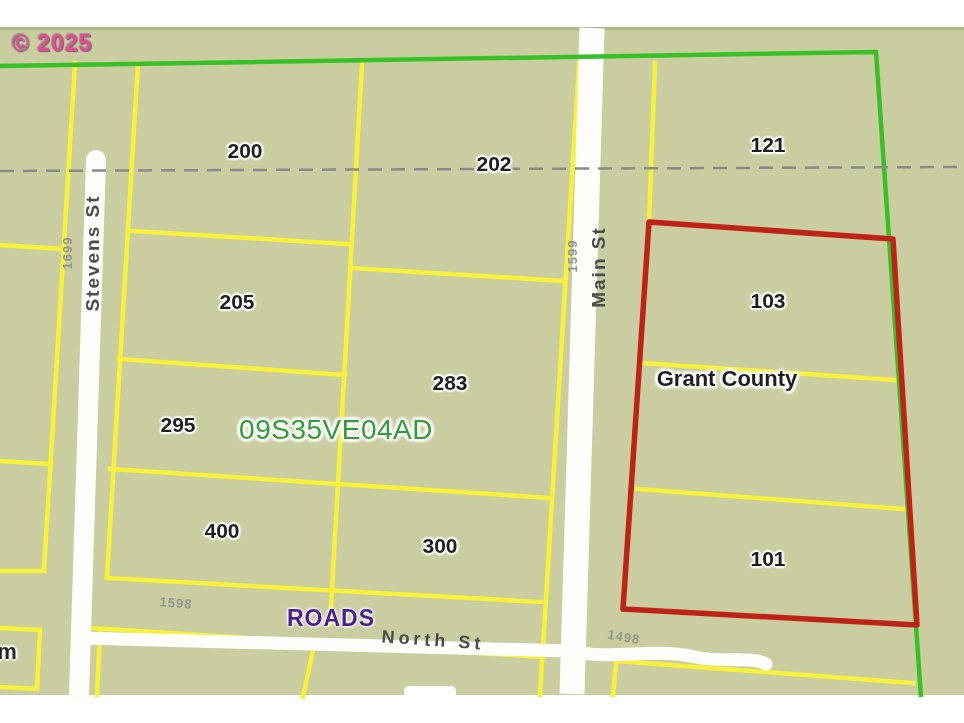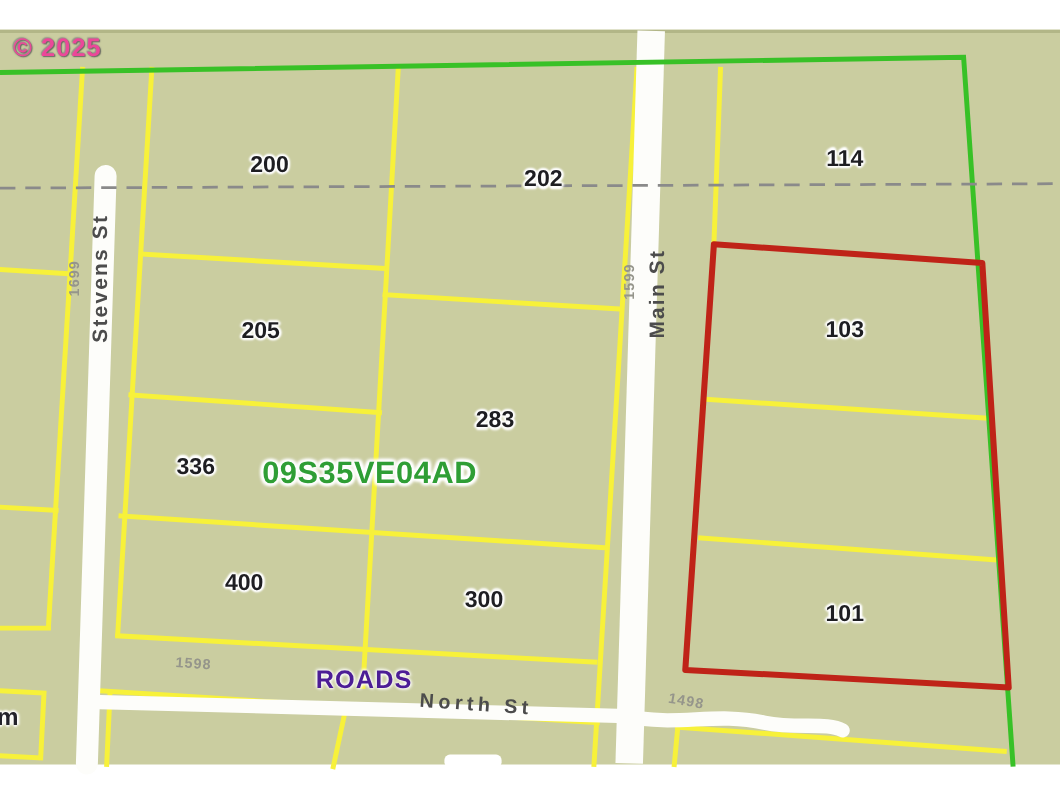--- a/index.html
+++ b/index.html
@@ -23,21 +23,21 @@
       -2px 0 2px #fff, 2px 0 2px #fff, 0 -2px 2px #fff, 0 2px 2px #fff,
       -1px -1px 2px #fff, 1px 1px 2px #fff, 1px -1px 2px #fff, -1px 1px 2px #fff;
   }
   .county{
     font-size:22px;font-weight:bold;color:#1e1e22;
     text-shadow:
       -2px 0 3px #fff, 2px 0 3px #fff, 0 -2px 3px #fff, 0 2px 3px #fff,
       -2px -2px 3px #fff, 2px 2px 3px #fff, 2px -2px 3px #fff, -2px 2px 3px #fff;
   }
   .plat-id{
-    font-size:28px;font-weight:bold;color:#2f9e35;letter-spacing:.5px;
+    font-size:28px;font-weight:normal;color:#2f9e35;letter-spacing:.5px;
     text-shadow:
       -2px 0 3px #fff, 2px 0 3px #fff, 0 -2px 3px #fff, 0 2px 3px #fff,
       -2px -2px 3px #fff, 2px 2px 3px #fff, 2px -2px 3px #fff, -2px 2px 3px #fff;
   }
   .street{
     font-size:19px;font-weight:bold;color:#4c4c4c;letter-spacing:2px;
   }
   .street.vert{transform:translate(-50%,-50%) rotate(-90deg);}
   .roads-layer{
     font-size:23px;font-weight:bold;color:#4c1d95;letter-spacing:1px;
@@ -106,29 +106,30 @@
 
     <line x1="0" y1="171" x2="964" y2="167" stroke="#8a8a8a" stroke-width="2.5" stroke-dasharray="14 9"></line>
 
     <polygon points="649,222 893,239 917,625 623,609" fill="none" stroke="#bf2318" stroke-width="5.5" stroke-linejoin="round"></polygon>
 
     <rect x="404" y="686" width="52" height="12" rx="5" fill="#ffffff"></rect>
   </svg>
 
   <div class="lbl parcel-num" style="left:245px;top:150px;">200</div>
   <div class="lbl parcel-num" style="left:458px;top:163px;margin-left:36px;">202</div>
-  <div class="lbl parcel-num" style="left:768px;top:144px;">114</div>
+  <div class="lbl parcel-num" style="left:768px;top:144px;">121</div>
   <div class="lbl parcel-num" style="left:237px;top:301px;">205</div>
   <div class="lbl parcel-num" style="left:450px;top:382px;">283</div>
   <div class="lbl parcel-num" style="left:768px;top:300px;">103</div>
-  <div class="lbl parcel-num" style="left:178px;top:424px;">336</div>
+  <div class="lbl parcel-num" style="left:178px;top:424px;">295</div>
   <div class="lbl parcel-num" style="left:222px;top:530px;">400</div>
   <div class="lbl parcel-num" style="left:440px;top:545px;">300</div>
   <div class="lbl parcel-num" style="left:768px;top:558px;">101</div>
 
+  <div class="lbl county" style="left:727px;top:379px;">Grant County</div>
   <div class="lbl plat-id" style="left:336px;top:430px;">09S35VE04AD</div>
 
   <div class="lbl street vert" style="left:92px;top:253px;">Stevens St</div>
   <div class="lbl street vert" style="left:598px;top:267px;">Main St</div>
   <div class="lbl street" style="left:433px;top:640px;letter-spacing:4px;font-size:18px;transform:translate(-50%,-50%) rotate(4deg);">North St</div>
   <div class="lbl roads-layer" style="left:331px;top:618px;">ROADS</div>
 
   <div class="lbl addr" style="left:67px;top:253px;transform:translate(-50%,-50%) rotate(-90deg);">1699</div>
   <div class="lbl addr" style="left:572px;top:256px;transform:translate(-50%,-50%) rotate(-90deg);">1599</div>
   <div class="lbl addr" style="left:176px;top:603px;transform:translate(-50%,-50%) rotate(4deg);">1598</div>

